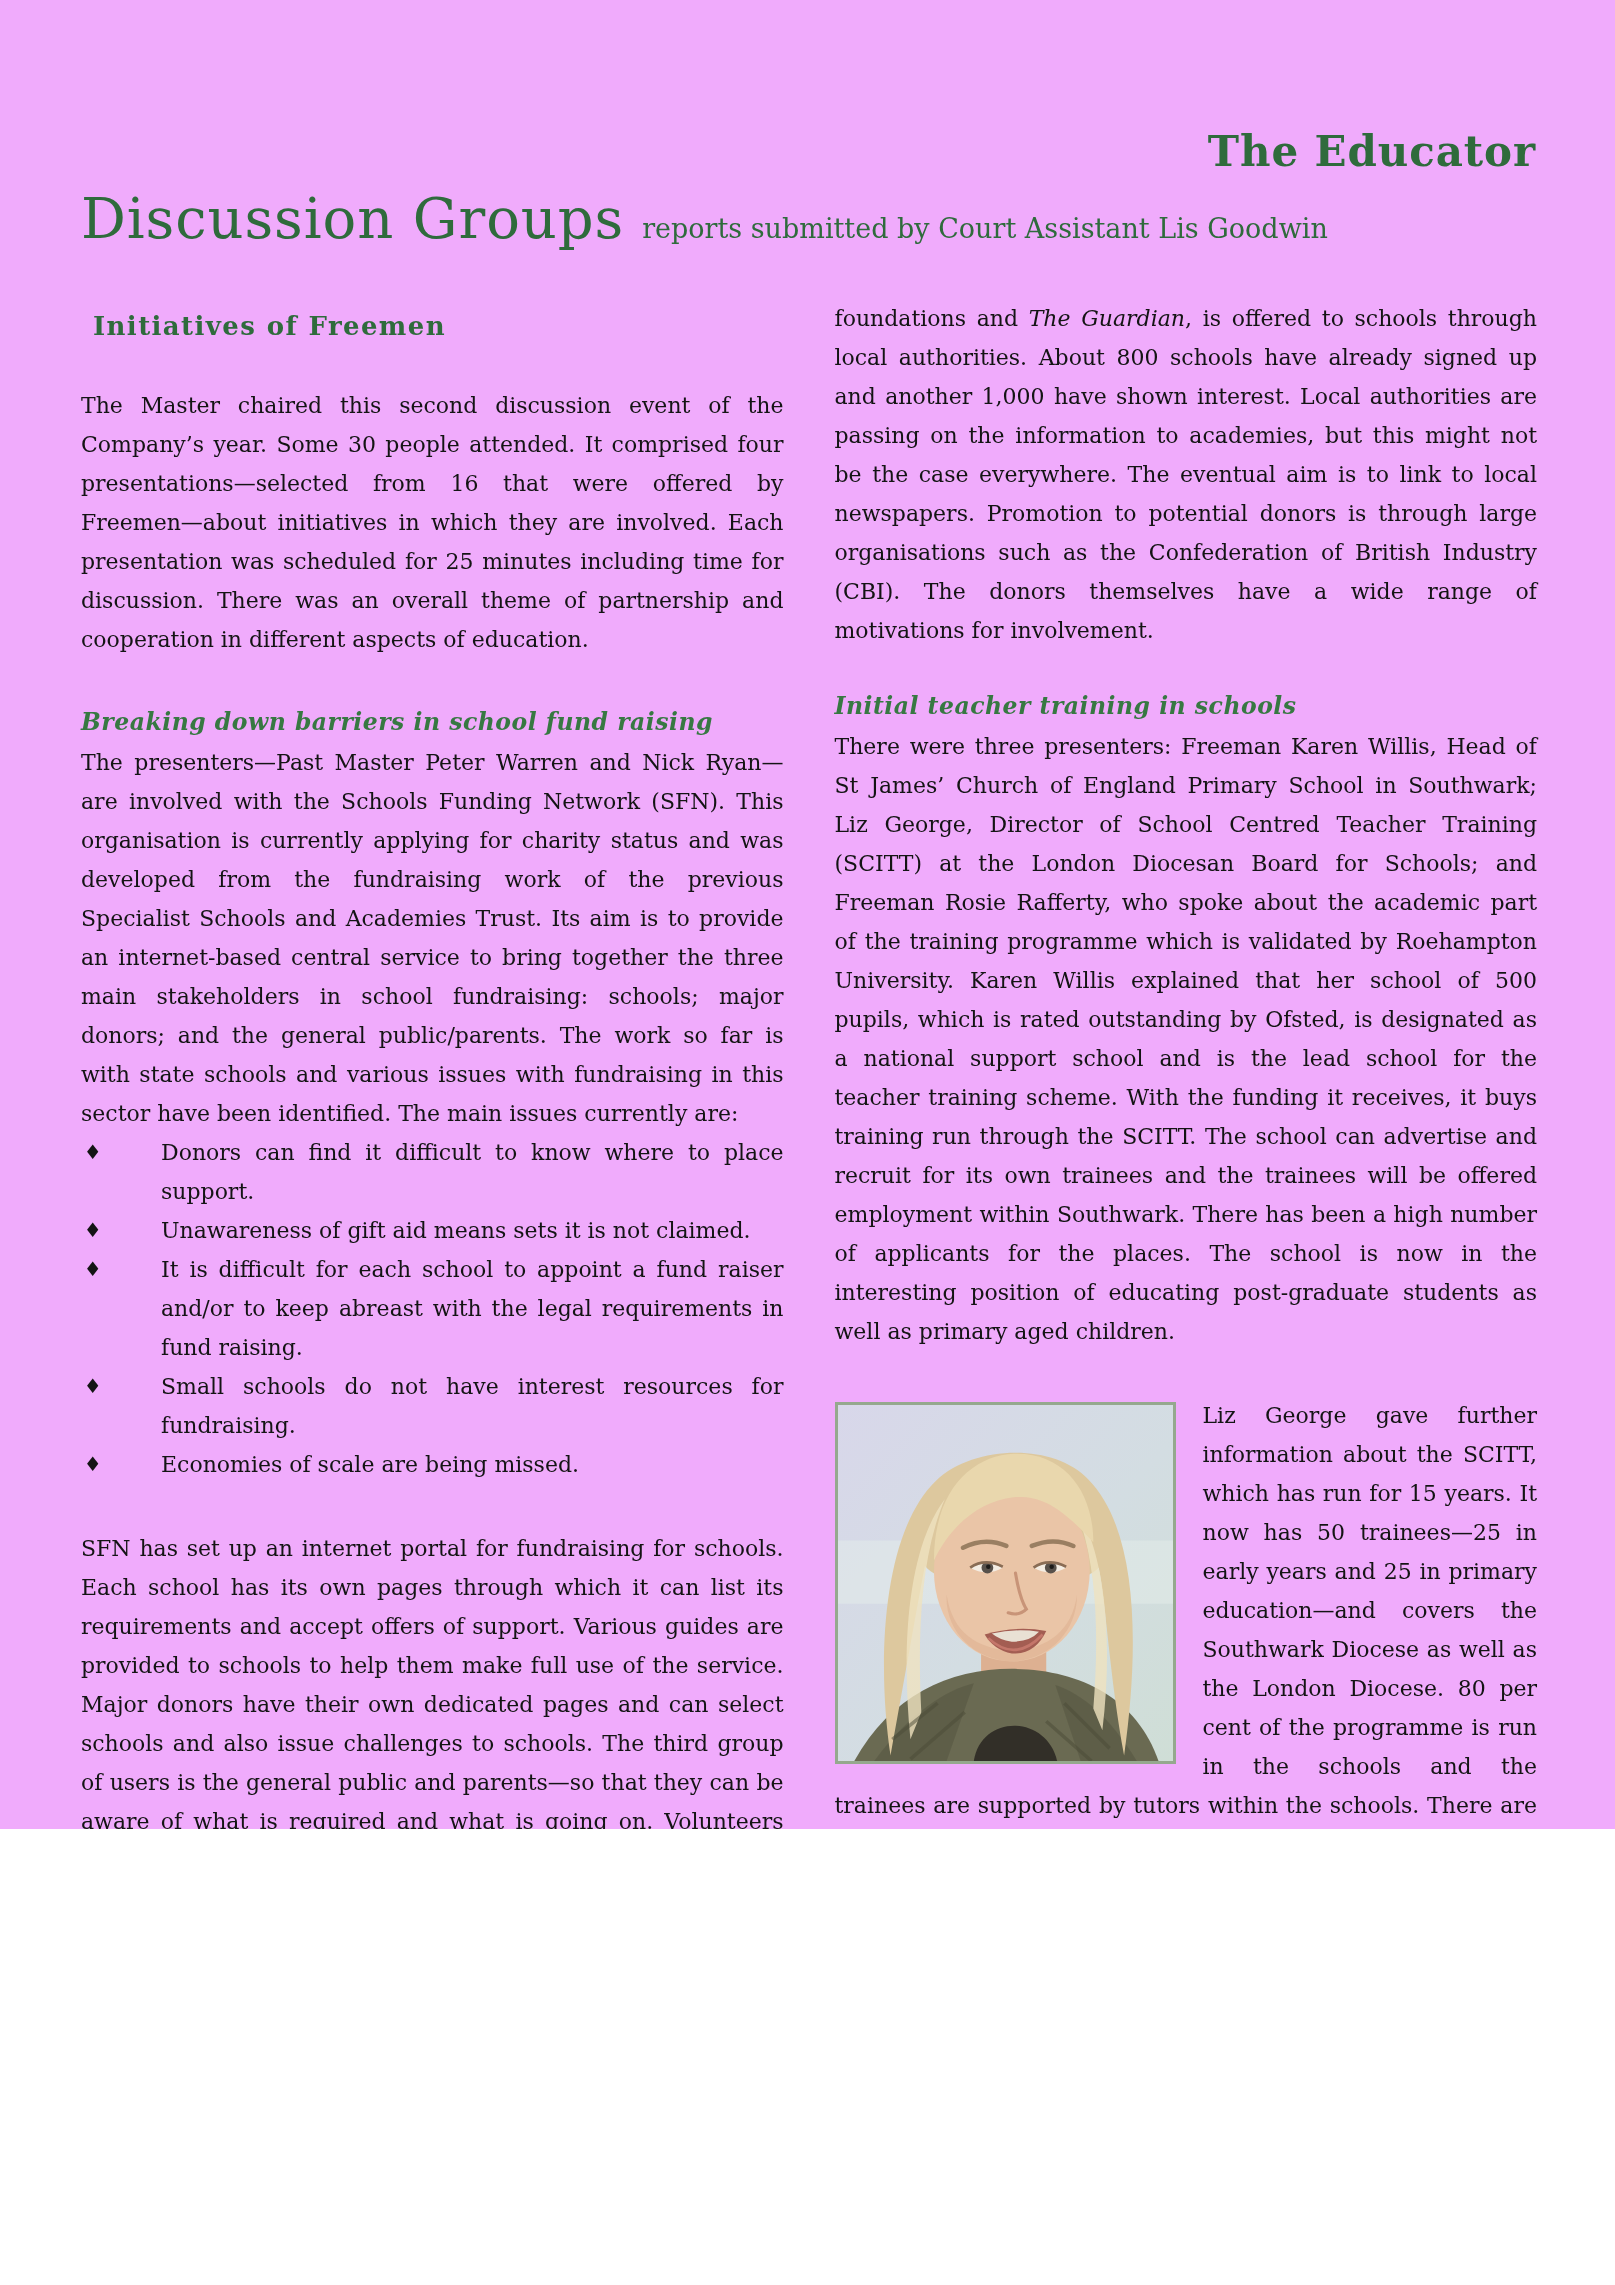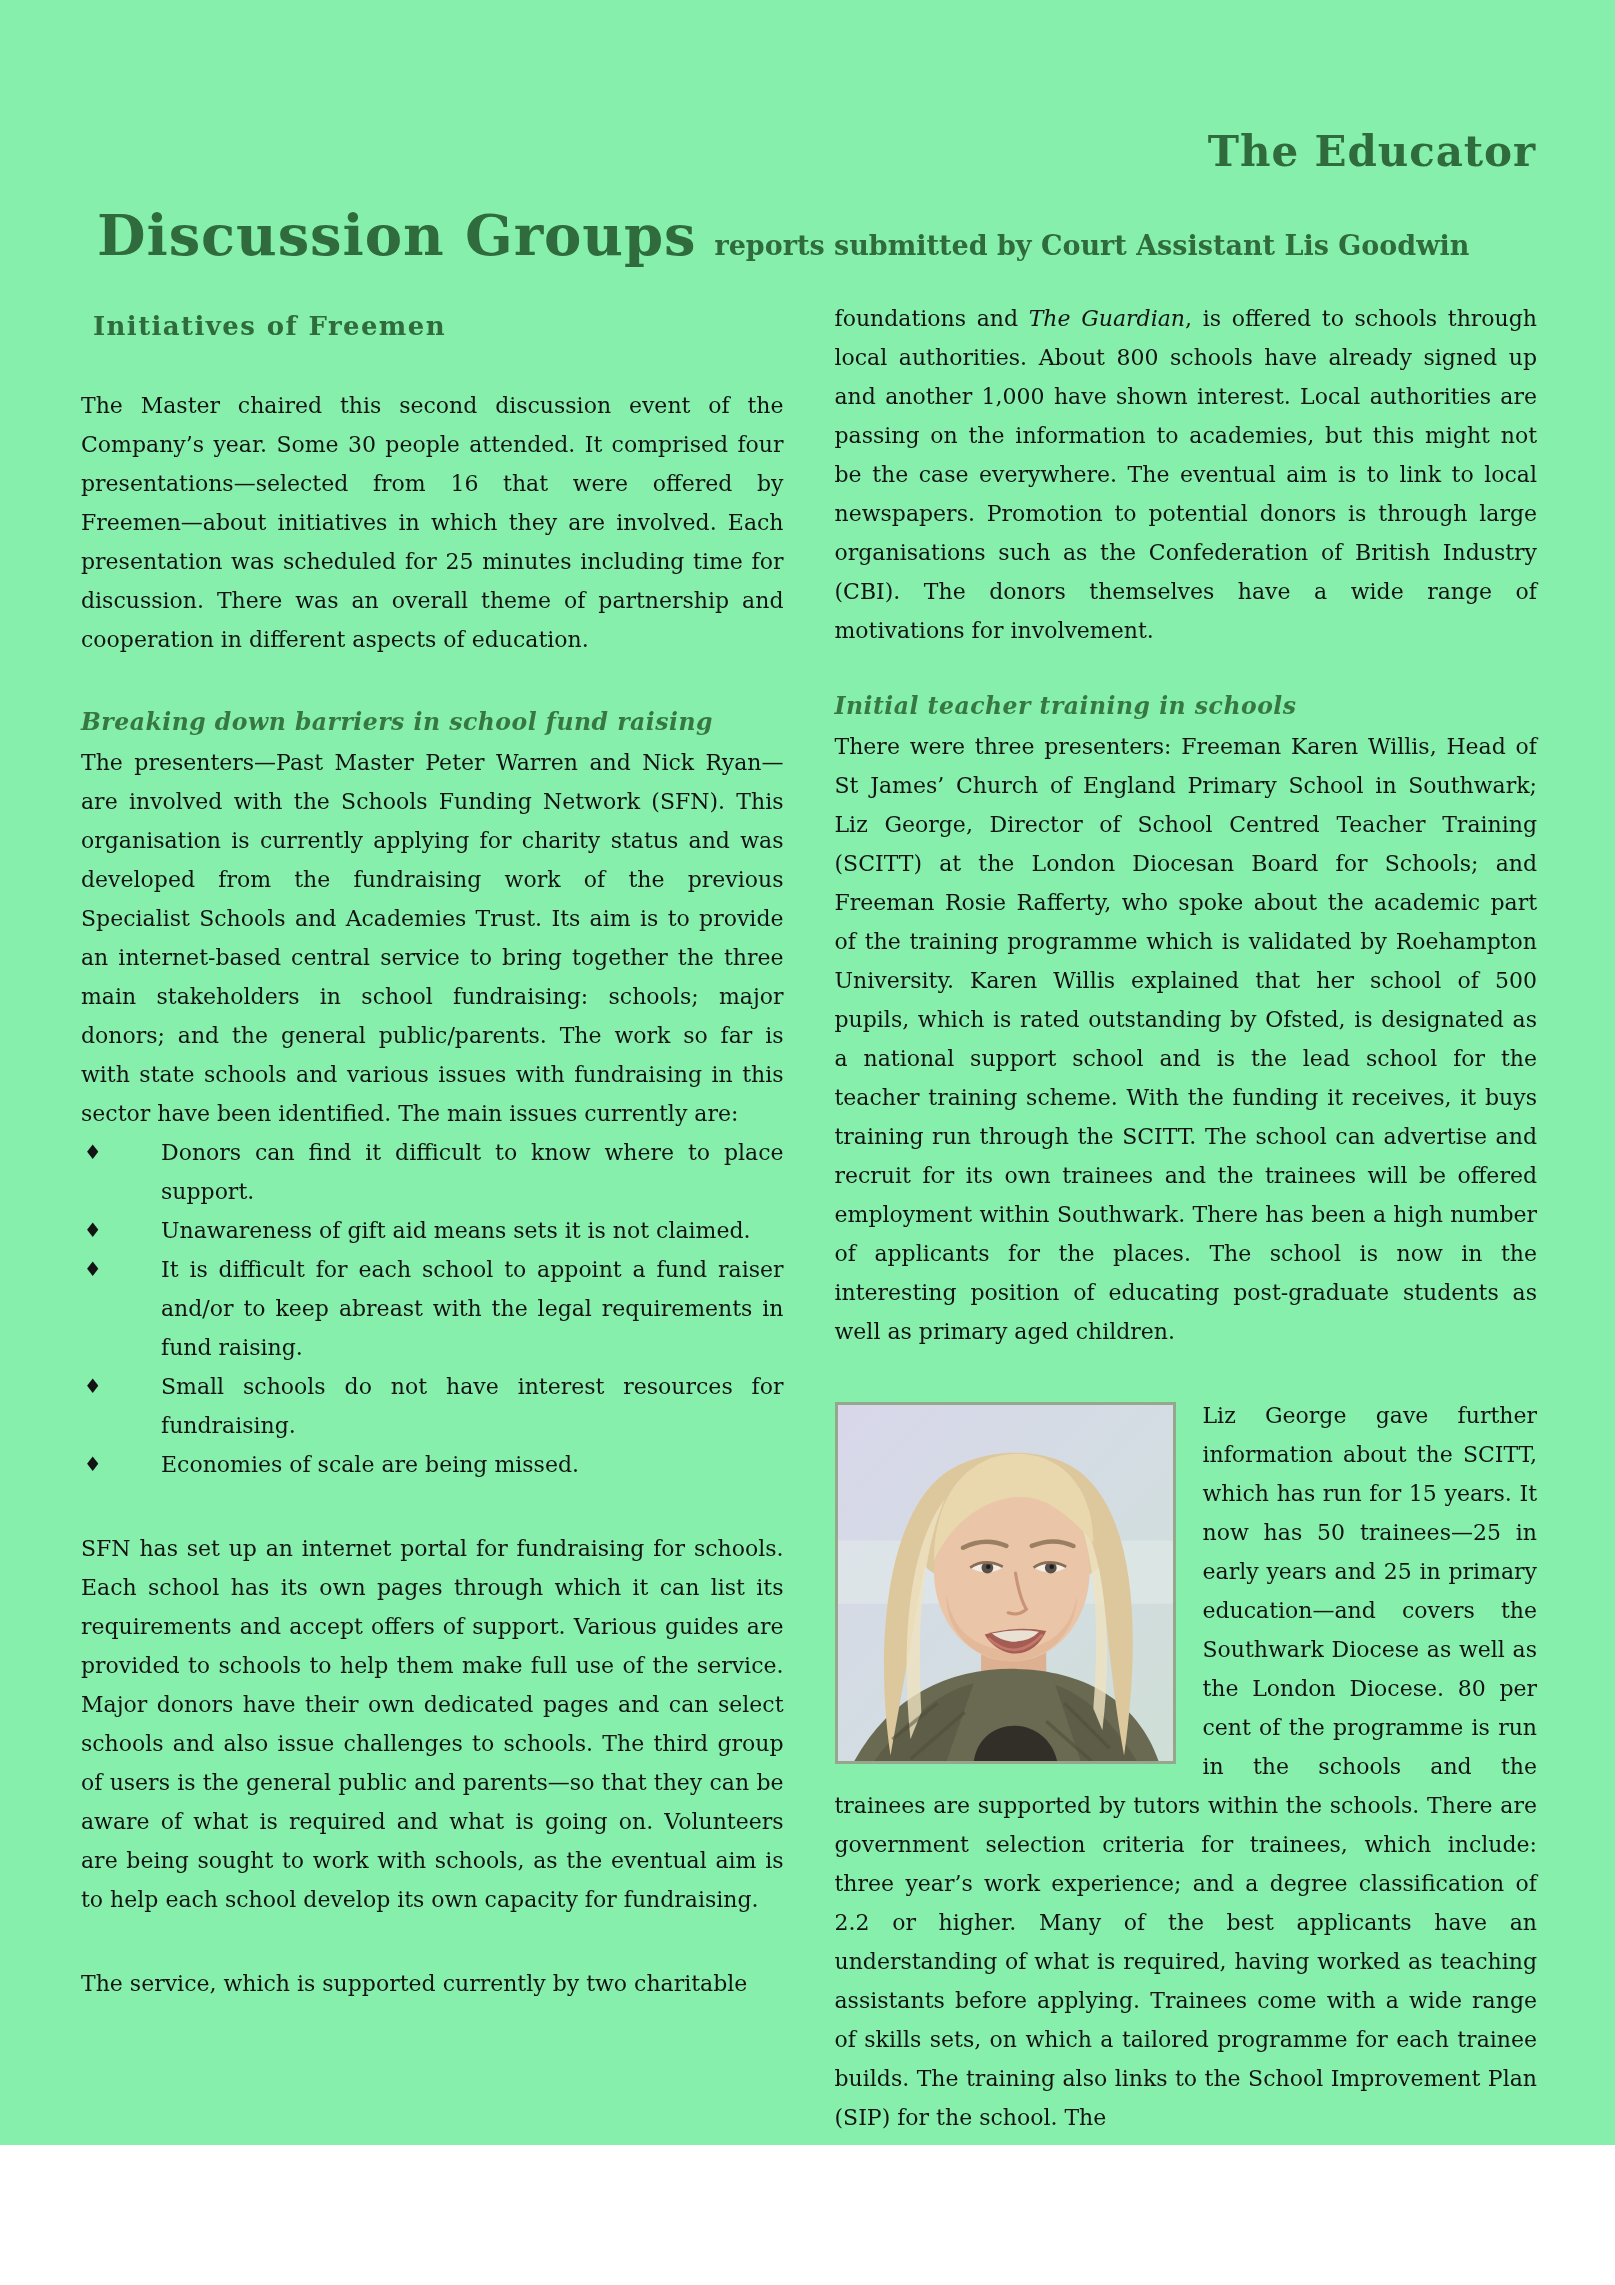--- a/index.html
+++ b/index.html
@@ -1,31 +1,31 @@
 <!DOCTYPE html>
 <html style="font-size:14.5px"><head>
 <meta charset="utf-8">
 <style>
   html,body{margin:0;padding:0;background:#ffffff;}
   .page{
     position:relative;
-    width:1616px;height:2145px;
-    background:#86efac;
+    width:1616px;height:1829px;
+    background:#f0abfc;
     font-family:"DejaVu Serif","Liberation Serif",serif;
     color:#141414;
     overflow:hidden;
   }
   .masthead{
     position:absolute;top:127px;right:80px;
     font-size:42px;font-weight:bold;letter-spacing:0.9px;
     color:#2f6b3c;
   }
   .title-row{
-    position:absolute;top:186px;left:81px;margin:16px;
-    color:#2f6b3c;font-weight:bold;white-space:nowrap;text-align:right;
+    position:absolute;top:186px;left:81px;margin:0;
+    color:#2f6b3c;font-weight:normal;white-space:nowrap;text-align:right;
   }
   .title-main{font-size:56px;letter-spacing:0.9px;}
   .title-sub{font-size:27px;margin-left:18px;}
   .columns{
     position:absolute;top:299px;left:81px;width:1456px;
     display:flex;gap:51px;
   }
   .col{width:703px;}
   .section-head{
     margin:12px;color:#2f6b3c;

